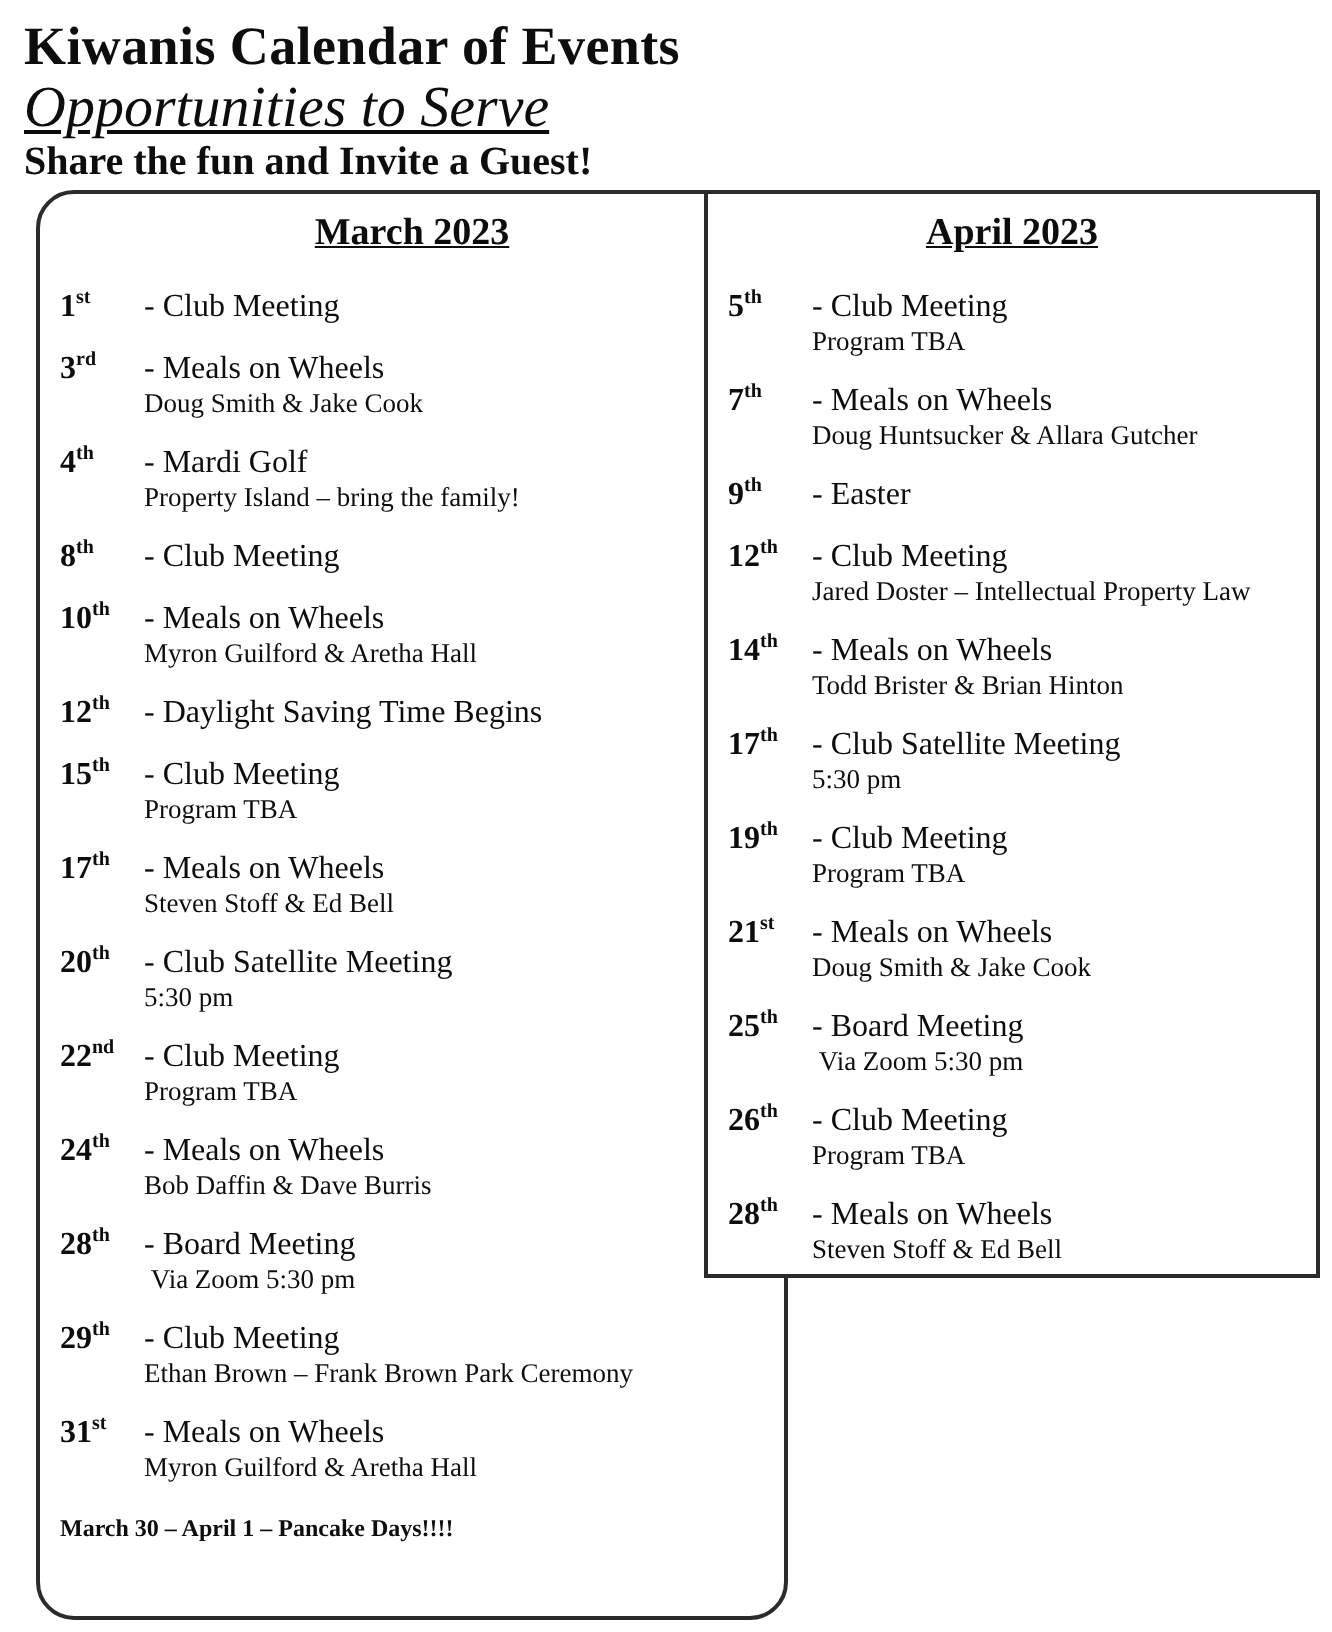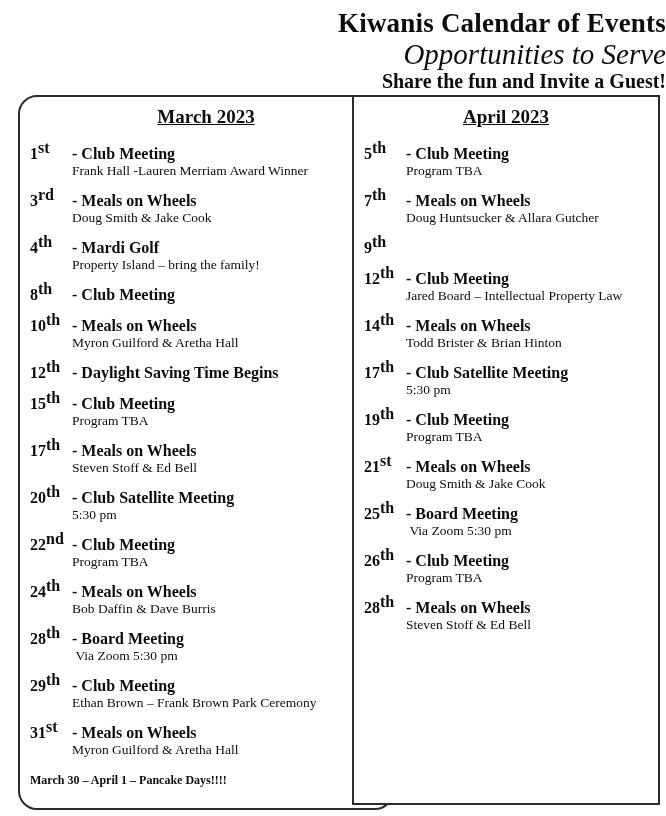--- a/index.html
+++ b/index.html
@@ -8,46 +8,47 @@
     background: #ffffff;
   }
   body {
     width: 666px;
     height: 816px;
     position: relative;
     font-family: "Liberation Serif", serif;
     color: #0d0d0d;
     overflow: hidden;
   }
-  .hdr { text-align: right; margin-left: 12px; }
+  .hdr { text-align: left; margin-left: 12px; }
   .title {
     margin-top: 7px;
     font-size: 27px;
     font-weight: bold;
     letter-spacing: 0.2px;
     line-height: 32px;
   }
   .sub {
     font-size: 29px;
     font-style: italic;
     line-height: 31px;
+    text-decoration: underline;
   }
   .tag {
     font-size: 20px;
     font-weight: bold;
     line-height: 23px;
   }
   .panel {
     position: absolute;
     box-sizing: border-box;
     border: 2px solid #2b2b2b;
     background: #ffffff;
   }
   .panel-march { left: 18px;  top: 95px; width: 376px; height: 715px; border-radius: 19px; }
-  .panel-april { left: 352px; top: 95px; width: 308px; height: 710px; }
+  .panel-april { left: 352px; top: 95px; width: 308px; height: 544px; }
   .month-heading {
     margin: 9px 0 16px 0;
     text-align: center;
     font-size: 19px;
     font-weight: bold;
     text-decoration: underline;
     line-height: 22px;
   }
   .events { padding: 0 8px 0 10px; }
   .event {
@@ -56,26 +57,26 @@
     margin-bottom: 12px;
   }
   .day {
     flex: 0 0 42px;
     width: 42px;
     font-weight: bold;
     font-size: 16px;
     line-height: 19px;
   }
   .day sup {
-    font-size: 16px;
+    font-size: 10px;
     line-height: 0;
   }
   .ebody { flex: 1 1 auto; }
   .etitle {
-    font-weight: bold;
+    font-weight: normal;
     font-size: 16px;
     line-height: 19px;
   }
   .edetail {
     font-size: 13.5px;
     line-height: 16px;
     white-space: pre-wrap;
   }
   .footnote {
     padding-left: 10px;
@@ -94,21 +95,20 @@
   <div class="tag">Share the fun and Invite a Guest!</div>
 </div>
 
 <section class="panel panel-march">
   <h2 class="month-heading">March 2023</h2>
   <div class="events">
       <div class="event">
         <div class="day">1<sup>st</sup></div>
         <div class="ebody">
           <div class="etitle">- Club Meeting</div>
-          <div class="edetail">Frank Hall -Lauren Merriam Award Winner</div>
         </div>
       </div>
       <div class="event">
         <div class="day">3<sup>rd</sup></div>
         <div class="ebody">
           <div class="etitle">- Meals on Wheels</div>
           <div class="edetail">Doug Smith &amp; Jake Cook</div>
         </div>
       </div>
       <div class="event">
@@ -209,26 +209,29 @@
       </div>
       <div class="event">
         <div class="day">7<sup>th</sup></div>
         <div class="ebody">
           <div class="etitle">- Meals on Wheels</div>
           <div class="edetail">Doug Huntsucker &amp; Allara Gutcher</div>
         </div>
       </div>
       <div class="event">
         <div class="day">9<sup>th</sup></div>
+        <div class="ebody">
+          <div class="etitle">- Easter</div>
+        </div>
       </div>
       <div class="event">
         <div class="day">12<sup>th</sup></div>
         <div class="ebody">
           <div class="etitle">- Club Meeting</div>
-          <div class="edetail">Jared Board – Intellectual Property Law</div>
+          <div class="edetail">Jared Doster – Intellectual Property Law</div>
         </div>
       </div>
       <div class="event">
         <div class="day">14<sup>th</sup></div>
         <div class="ebody">
           <div class="etitle">- Meals on Wheels</div>
           <div class="edetail">Todd Brister &amp; Brian Hinton</div>
         </div>
       </div>
       <div class="event">

